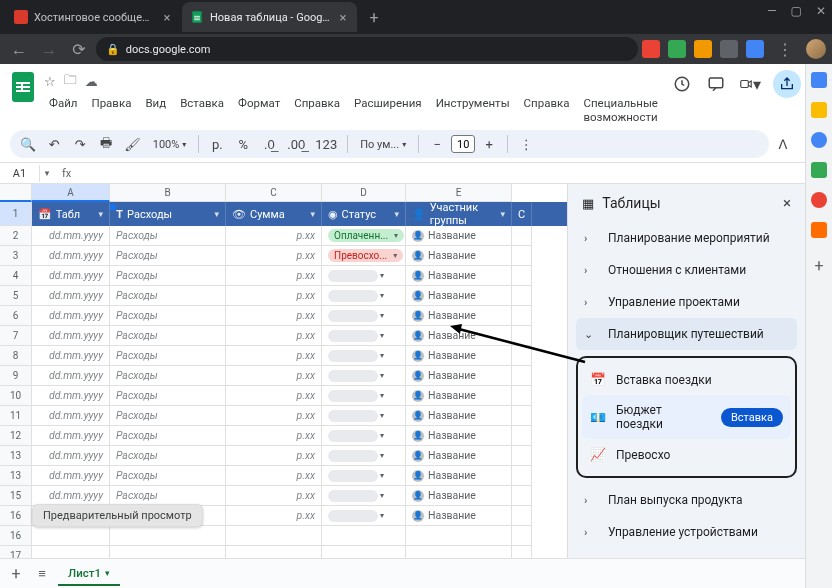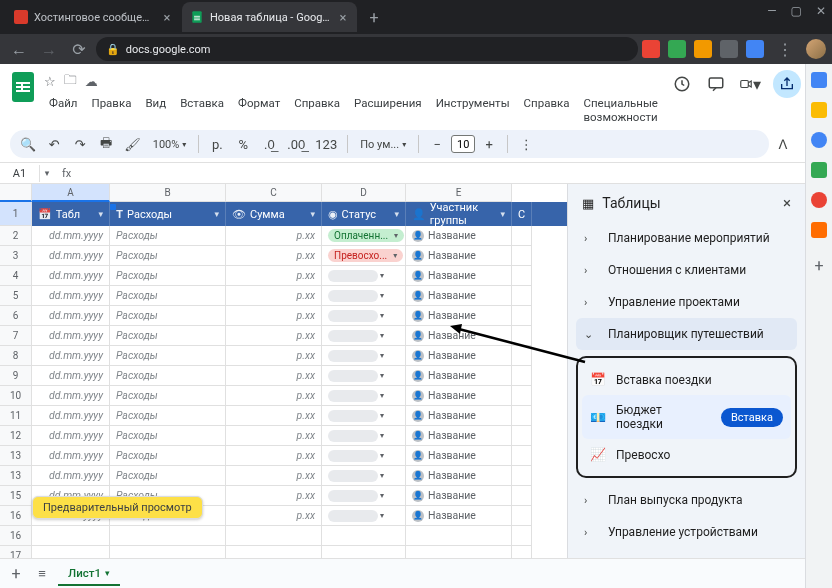--- a/index.html
+++ b/index.html
@@ -59,21 +59,21 @@
 .d-cell { display:flex; align-items:center; padding:0 6px; font-size:10.5px; color:#3c4043; border-right:1px solid #e0e0e0; border-bottom:1px solid #e0e0e0; }
 .d-cell.it { font-style:italic; color:#80868b; }
 .d-cell.right { justify-content:flex-end; }
 .status-chip { display:inline-flex; align-items:center; gap:4px; padding:1px 6px; border-radius:9px; font-size:10px; }
 .chip-green { background:#c4eed0; color:#137333; }
 .chip-red { background:#fad2cf; color:#c5221f; }
 .chip-grey { background:#e8eaed; color:#5f6368; width:50px; height:12px; border-radius:6px; }
 .chip-dd { font-size:8px; color:#5f6368; margin-left:2px;}
 .name-chip { display:inline-flex; align-items:center; gap:4px; font-size:10.5px; color:#5f6368;}
 .name-avatar { width:12px; height:12px; border-radius:50%; background:#bdc1c6; display:flex; align-items:center; justify-content:center; font-size:8px; color:#fff;}
-.preview-bar { position:absolute; left:32px; top:312px; background:#fde047; border:1px solid #dadce0; border-radius:6px; padding:4px 10px; font-size:11px; color:#3c4043; box-shadow:0 1px 3px rgba(0,0,0,0.2); z-index:5; }
+.preview-bar { position:absolute; left:32px; top:320px; background:#e5e5e5; border:1px solid #dadce0; border-radius:6px; padding:4px 10px; font-size:11px; color:#3c4043; box-shadow:0 1px 3px rgba(0,0,0,0.2); z-index:5; }
 .sheet-tabs { display:flex; align-items:center; height:30px; border-top:1px solid #e0e0e0; background:#f9fbfd; padding:0 6px; gap:6px; }
 .sheet-tab { display:flex; align-items:center; gap:4px; padding:4px 10px; font-size:11.5px; color:#137333; border-bottom:2px solid #137333; font-weight:500; }
 .sheet-add { width:20px; display:flex; justify-content:center; font-size:16px; color:#5f6368;}
 .sheet-menu { width:20px; display:flex; justify-content:center; font-size:13px; color:#5f6368;}
 .side-panel { width:238px; background:#f0f4f9; display:flex; flex-direction:column; border-left:1px solid #dadce0; }
 .panel-hdr { display:flex; align-items:center; padding:10px 14px; gap:8px; font-size:14px; color:#1f1f1f; }
 .panel-hdr .panel-icon { font-size:13px; }
 .panel-close { margin-left:auto; color:#444746; font-size:15px; }
 .panel-body { flex:1; overflow:auto; padding:0 8px 12px; }
 .panel-item { display:flex; align-items:center; gap:10px; padding:9px 8px; font-size:12px; color:#1f1f1f; border-radius:6px; }

